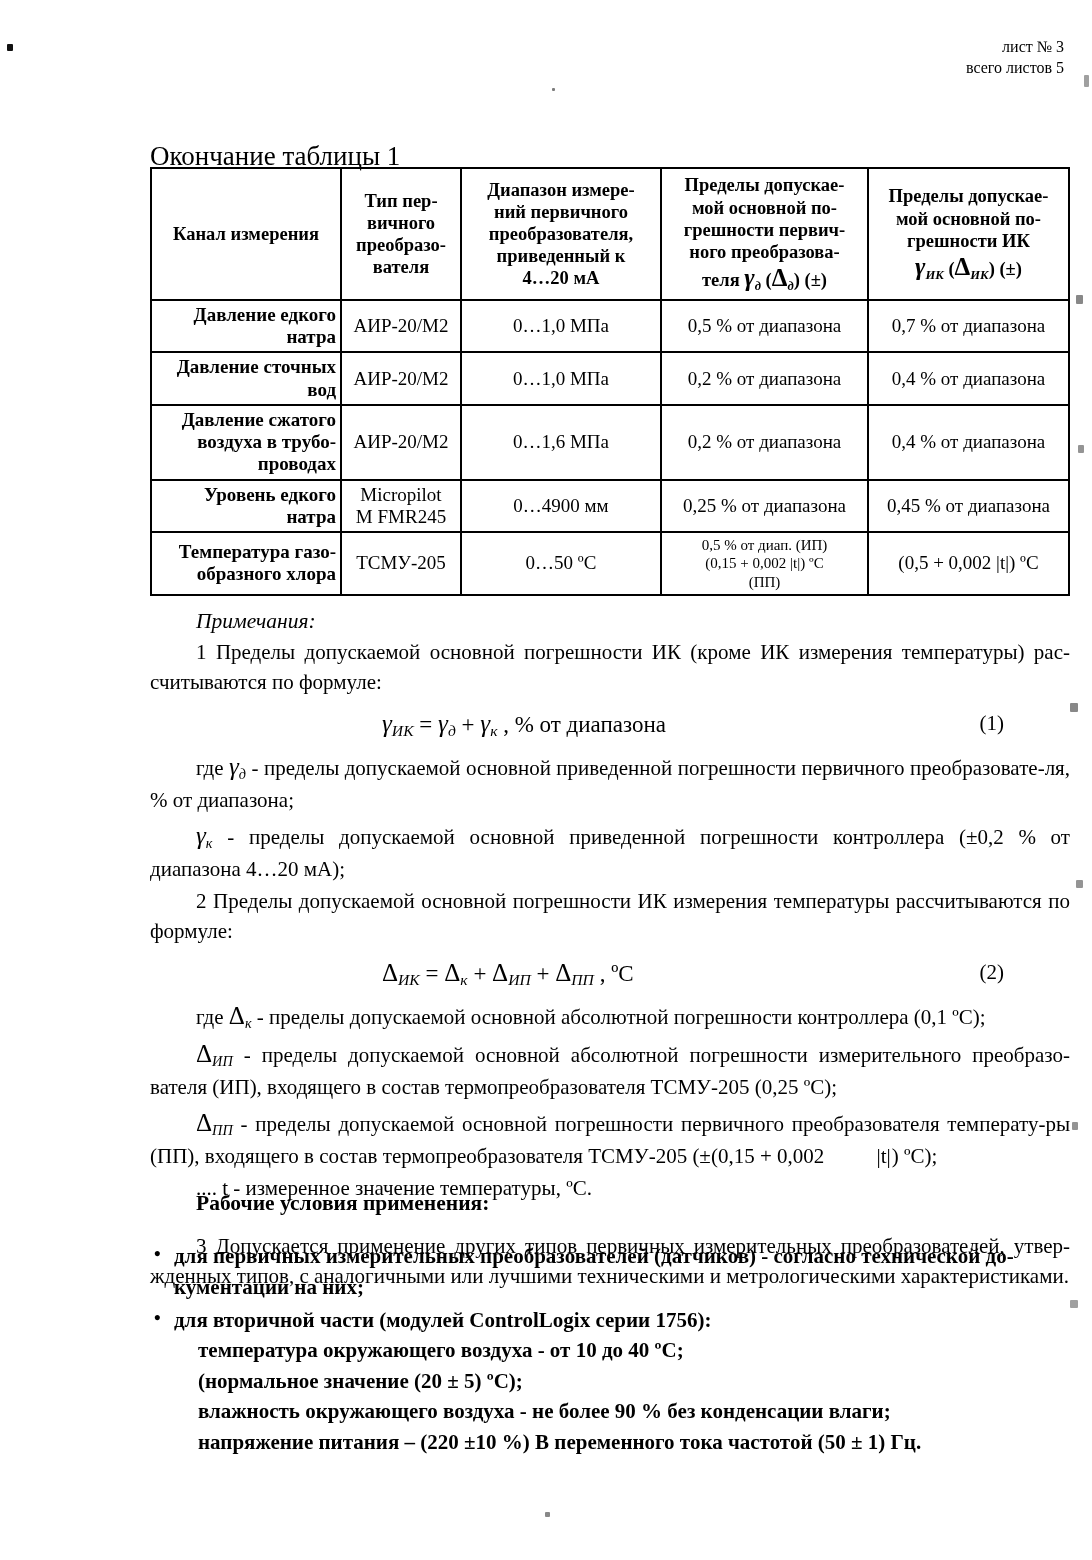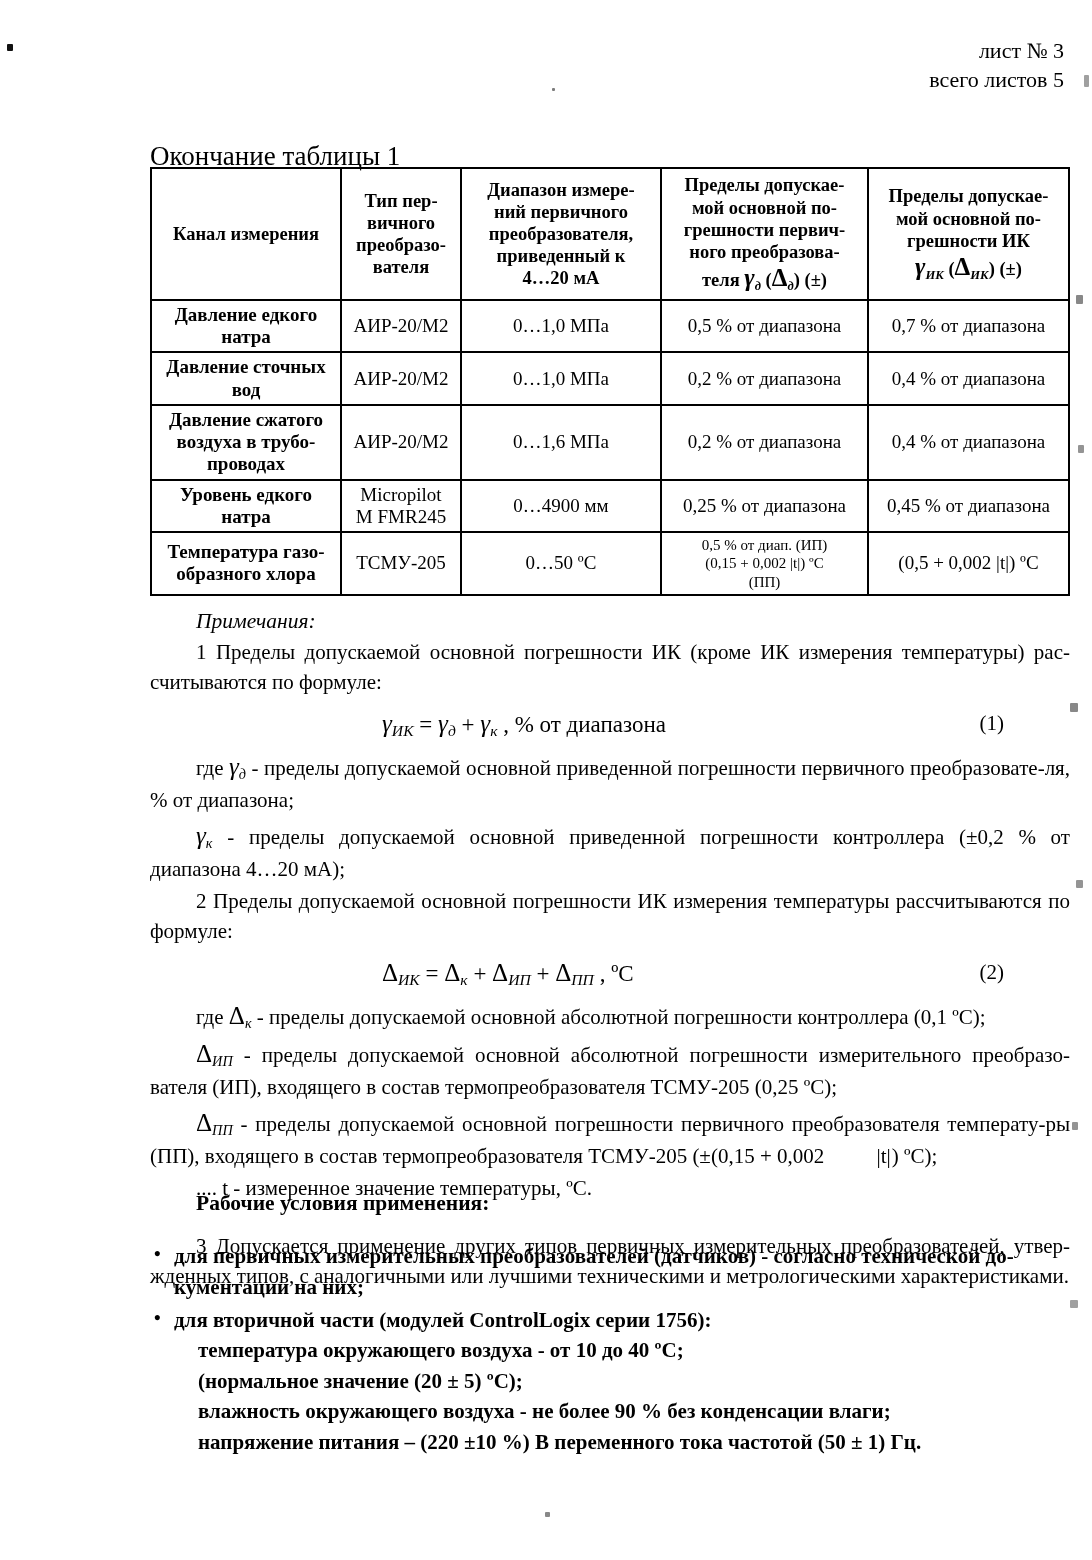--- a/index.html
+++ b/index.html
@@ -39,21 +39,21 @@
   .speck.s8 { left: 1070px;top: 1300px; width: 8px;  height: 8px; opacity:.4; }
   .speck.s9 { left: 545px;  top: 1512px; width: 5px; height: 5px; opacity:.5; }
   .speck.s10{ left: 1084px; top: 75px;  width: 5px;  height: 12px; opacity:.4; }
 
   
   .page-head {
     position: absolute;
     right: 28px;
     top: 36px;
     text-align: right;
-    font-size: 22px;
+    font-size: 16px;
     line-height: 1.34;
     white-space: nowrap;
   }
 
   
   .table-caption {
     position: absolute;
     left: 150px;
     top: 141px;
     font-size: 27px;
@@ -84,21 +84,21 @@
     line-height: 1.2;
   }
   col.c1 { width: 190px; }
   col.c2 { width: 120px; }
   col.c3 { width: 200px; }
   col.c4 { width: 207px; }
   col.c5 { width: 201px; }
 
   td.ch-name {
     font-weight: bold;
-    text-align: center;
+    text-align: right;
     padding-left: 6px;
     font-size: 19.5px;
     line-height: 1.16;
   }
   td.sensor, td.range, td.err {
     text-align: center;
     font-weight: normal;
     font-size: 20px;
   }
   td.err.multi { font-size: 15px; line-height: 1.22; }

